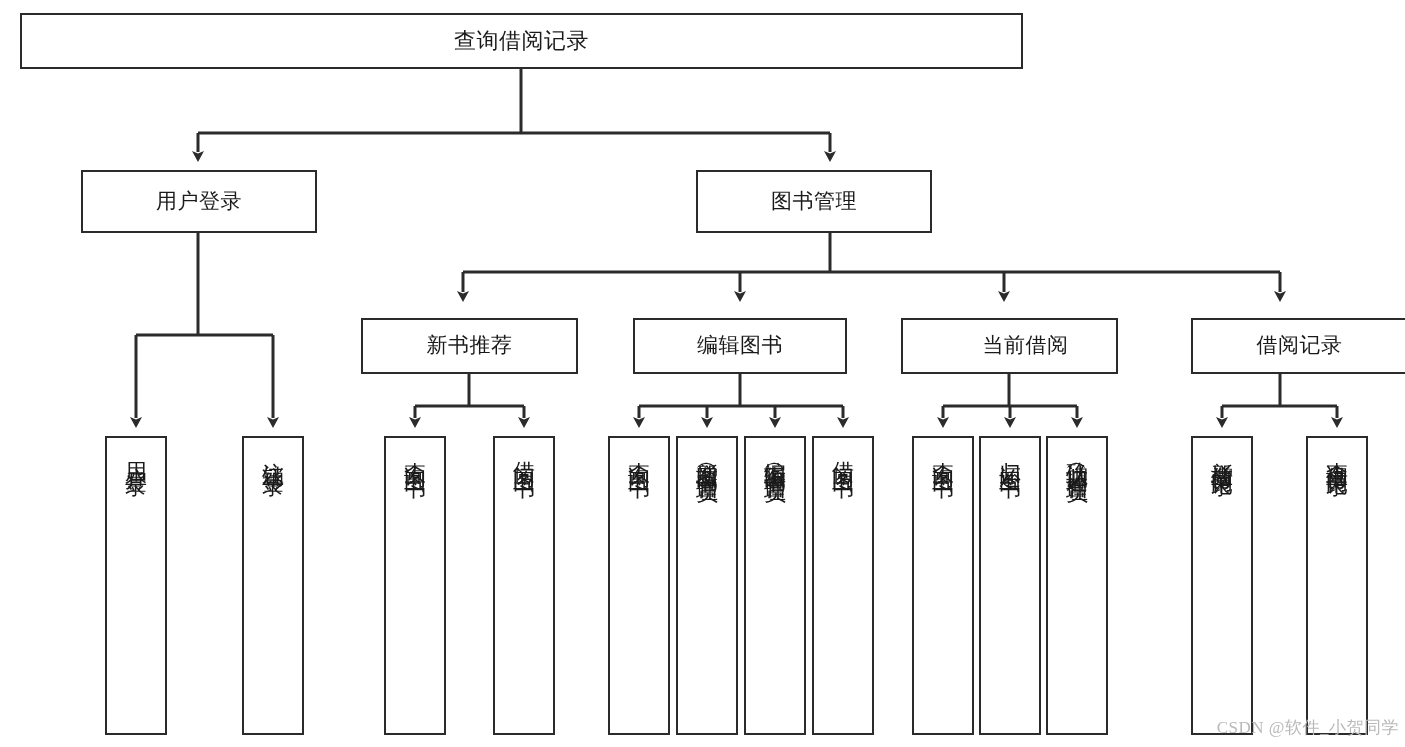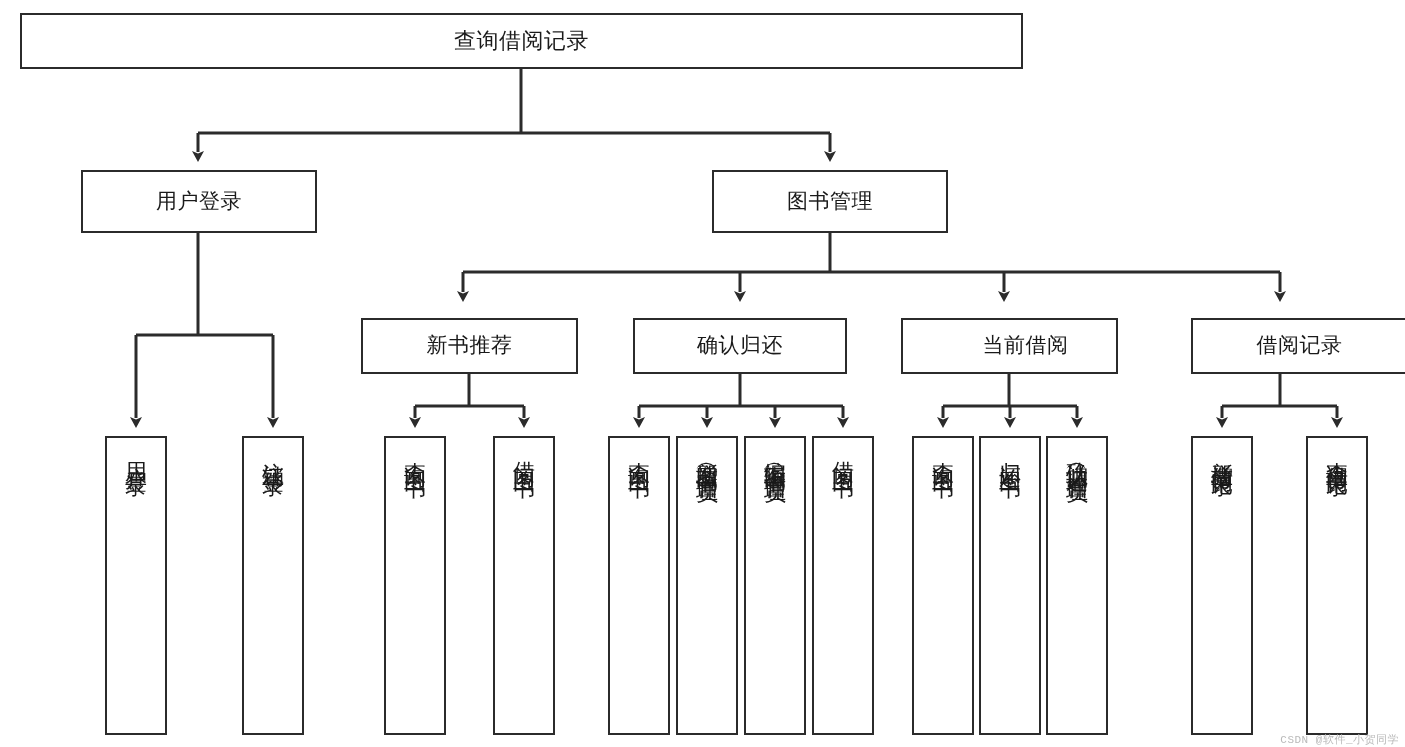--- a/index.html
+++ b/index.html
@@ -65,26 +65,26 @@
     letter-spacing: 5px;
     line-height: 1;
     white-space: nowrap;
   }
   .node.vert.tall-text .node-label {
     letter-spacing: 3px;
   }
   #watermark {
     position: absolute;
     right: 6px;
-    bottom: 0;
-    font-size: 11px;
+    bottom: 8px;
+    font-size: 17px;
     color: #b9b9b9;
     letter-spacing: 0.5px;
     white-space: nowrap;
-    font-family: Liberation Mono, monospace;
+    font-family: Liberation Serif, serif;
   }
 </style>
 </head>
 <body>
 
 <div id="diagram-root">
 
   <svg id="edges-layer" viewBox="0 0 1405 747" width="1405" height="747">
     <defs>
       <marker id="arrow" markerWidth="11" markerHeight="12" refX="1" refY="6" orient="auto" markerUnits="userSpaceOnUse">
@@ -135,29 +135,29 @@
     </g>
   </svg>
 
   <div class="node horiz root" style="left:20px; top:13px; width:1003px; height:56px;">
     <span class="node-label">查询借阅记录</span>
   </div>
 
   <div class="node horiz" style="left:81px; top:170px; width:236px; height:63px;">
     <span class="node-label">用户登录</span>
   </div>
-  <div class="node horiz" style="left:712px; top:170px; width:236px; height:63px;">
+  <div class="node horiz" style="left:696px; top:170px; width:236px; height:63px;">
     <span class="node-label">图书管理</span>
   </div>
 
   <div class="node horiz" style="left:361px; top:318px; width:217px; height:56px;">
     <span class="node-label">新书推荐</span>
   </div>
   <div class="node horiz" style="left:633px; top:318px; width:214px; height:56px;">
-    <span class="node-label">确认归还</span>
+    <span class="node-label">编辑图书</span>
   </div>
   <div class="node horiz" style="left:901px; top:318px; width:217px; height:56px;padding-left:32px;">
     <span class="node-label">当前借阅</span>
   </div>
   <div class="node horiz" style="left:1172px; top:318px; width:217px; height:56px;margin-left:19px;">
     <span class="node-label">借阅记录</span>
   </div>
 
   <div class="node vert" style="left:105px; top:436px; width:62px; height:299px;">
     <span class="node-label">用户登录</span>

